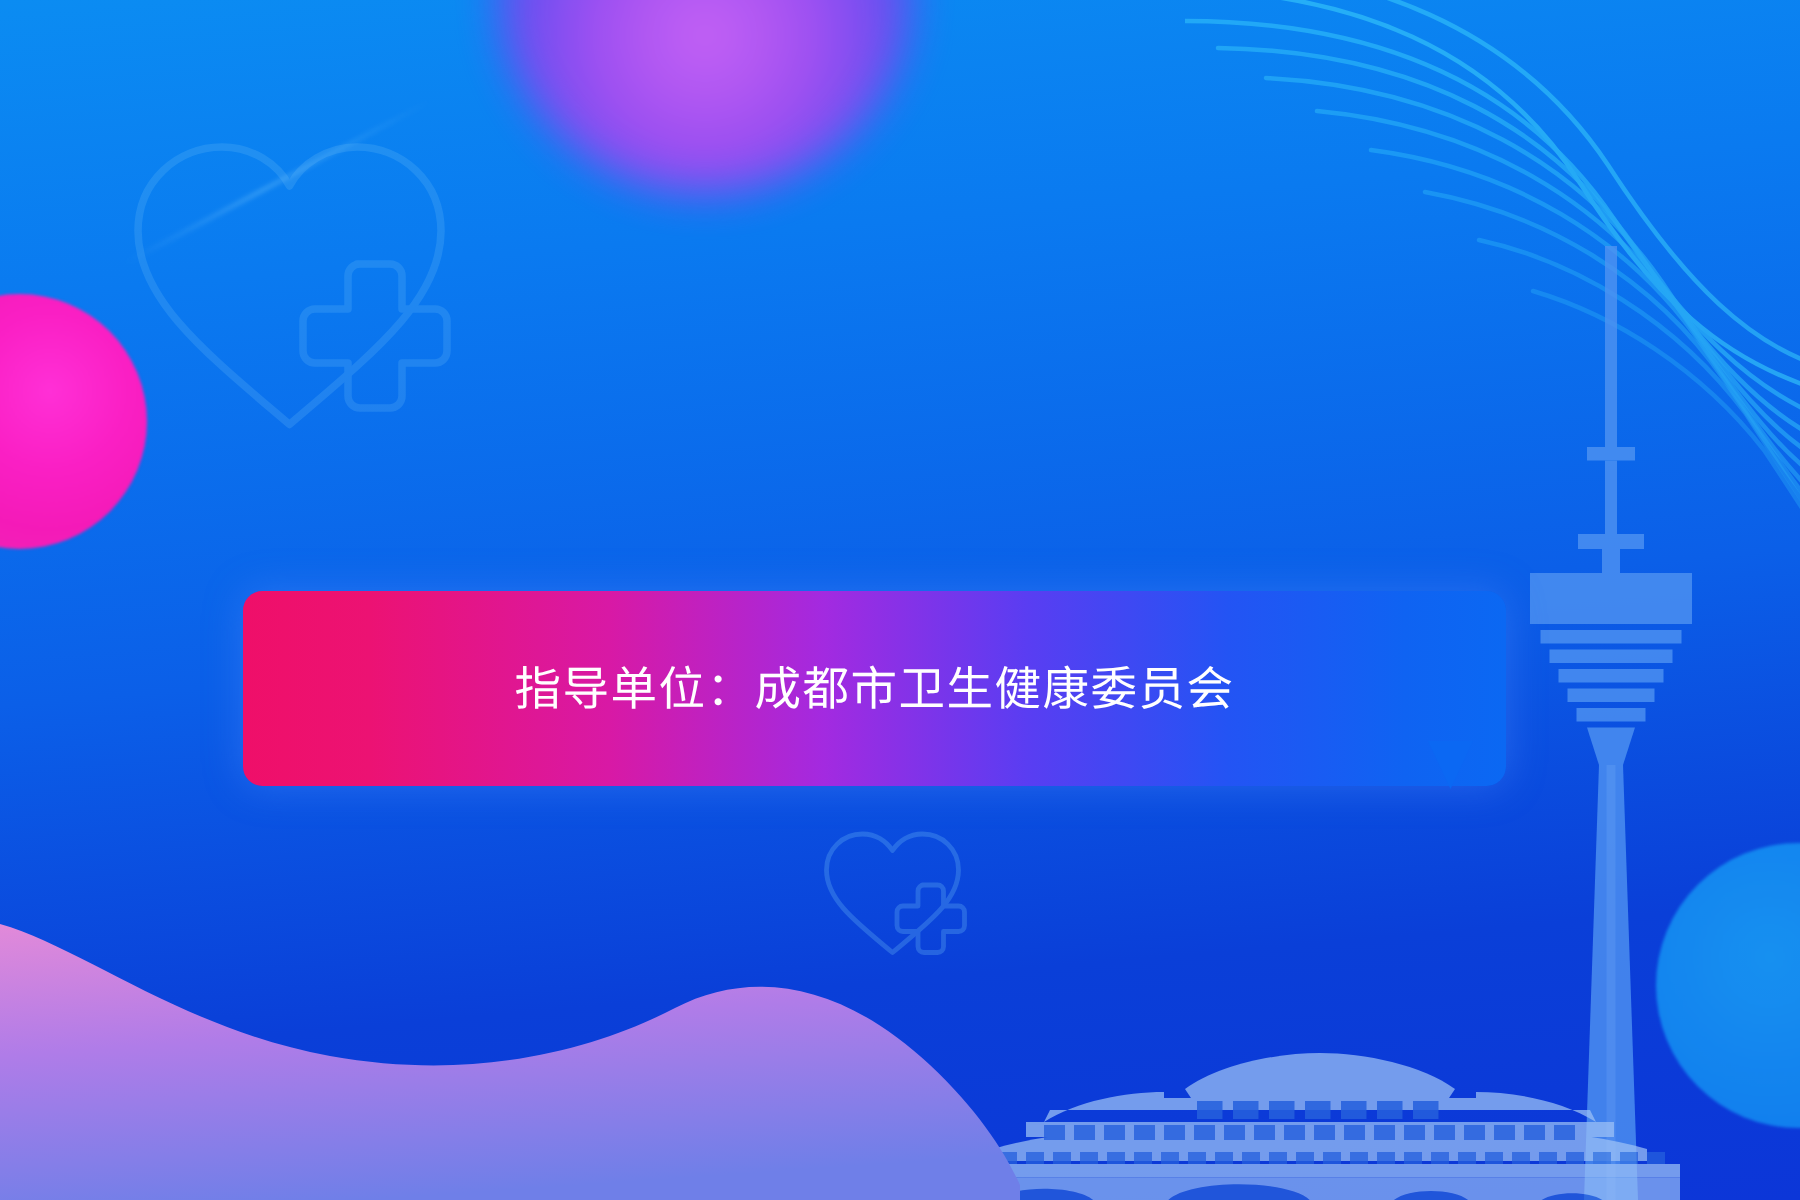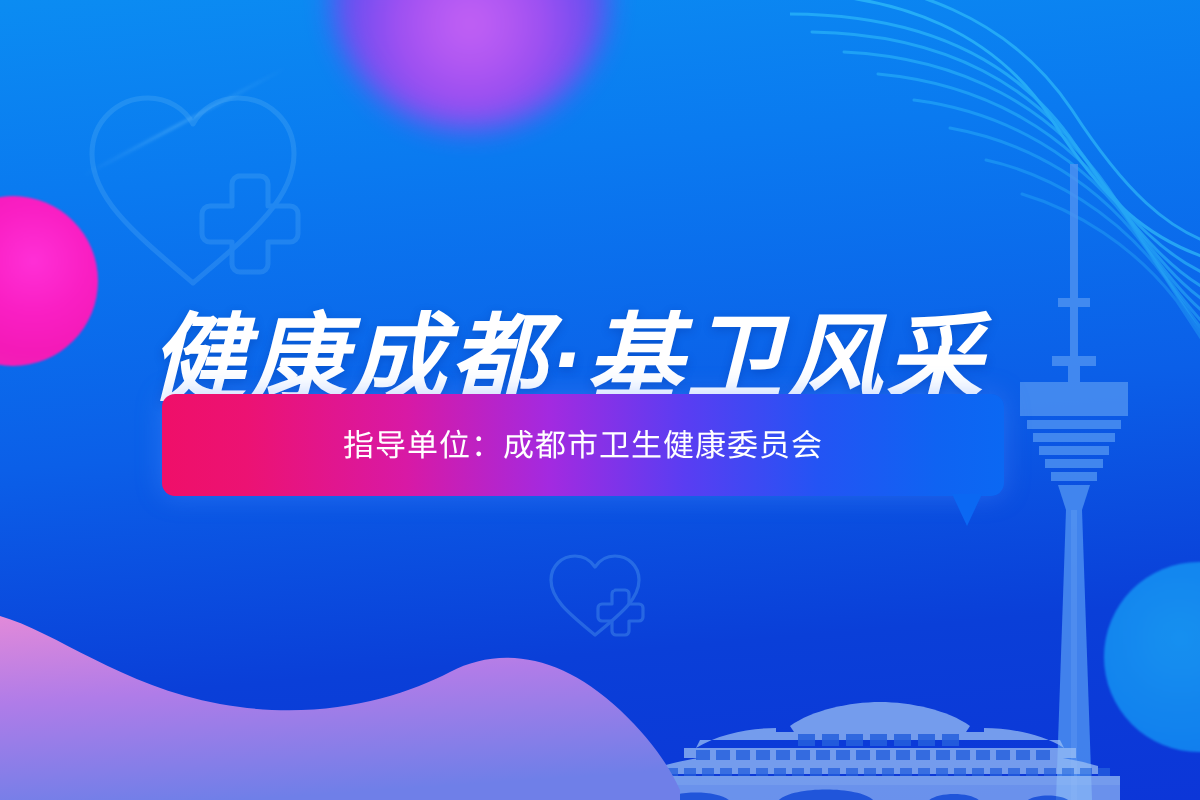--- a/index.html
+++ b/index.html
@@ -91,21 +91,21 @@
     font-style: italic;
     letter-spacing: 4px;
     white-space: nowrap;
     text-shadow: 0 3px 10px rgba(0, 40, 140, .28);
   }
 
   
   .banner-wrap {
     position: absolute;
     left: 162px; top: 394px;
-    width: 842px; height: 102px;
+    width: 842px; height: 130px;
   }
   .banner {
     position: relative;
     width: 100%; height: 100%;
     border-radius: 13px;
     background: linear-gradient(90deg,
         #ef0f69 0%,
         #ec1273 10%,
         #d819a5 29%,
         #a32ae0 46%,
@@ -300,21 +300,20 @@
         <linearGradient id="pinkGrad" x1="0" y1="0" x2="0.25" y2="1">
           <stop offset="0%" stop-color="#e58ad8"></stop>
           <stop offset="45%" stop-color="#b07ce8"></stop>
           <stop offset="100%" stop-color="#6f7fe8"></stop>
         </linearGradient>
       </defs>
       <path d="M0 36 C 60 42, 130 108, 240 128 C 340 146, 420 122, 470 96 C 520 70, 580 78, 640 134 C 672 164, 690 192, 700 214 L 700 230 L 0 230 Z" fill="url(#pinkGrad)"></path>
     </svg>
   </div>
 
-  <h1 class="title">健康成都·基卫风采</h1>
 
   <div class="banner-wrap">
     <div class="banner">
       <div class="banner-line">指导单位：成都市卫生健康委员会</div>
     </div>
     <div class="tail"></div>
   </div>
 
 </div>
 

